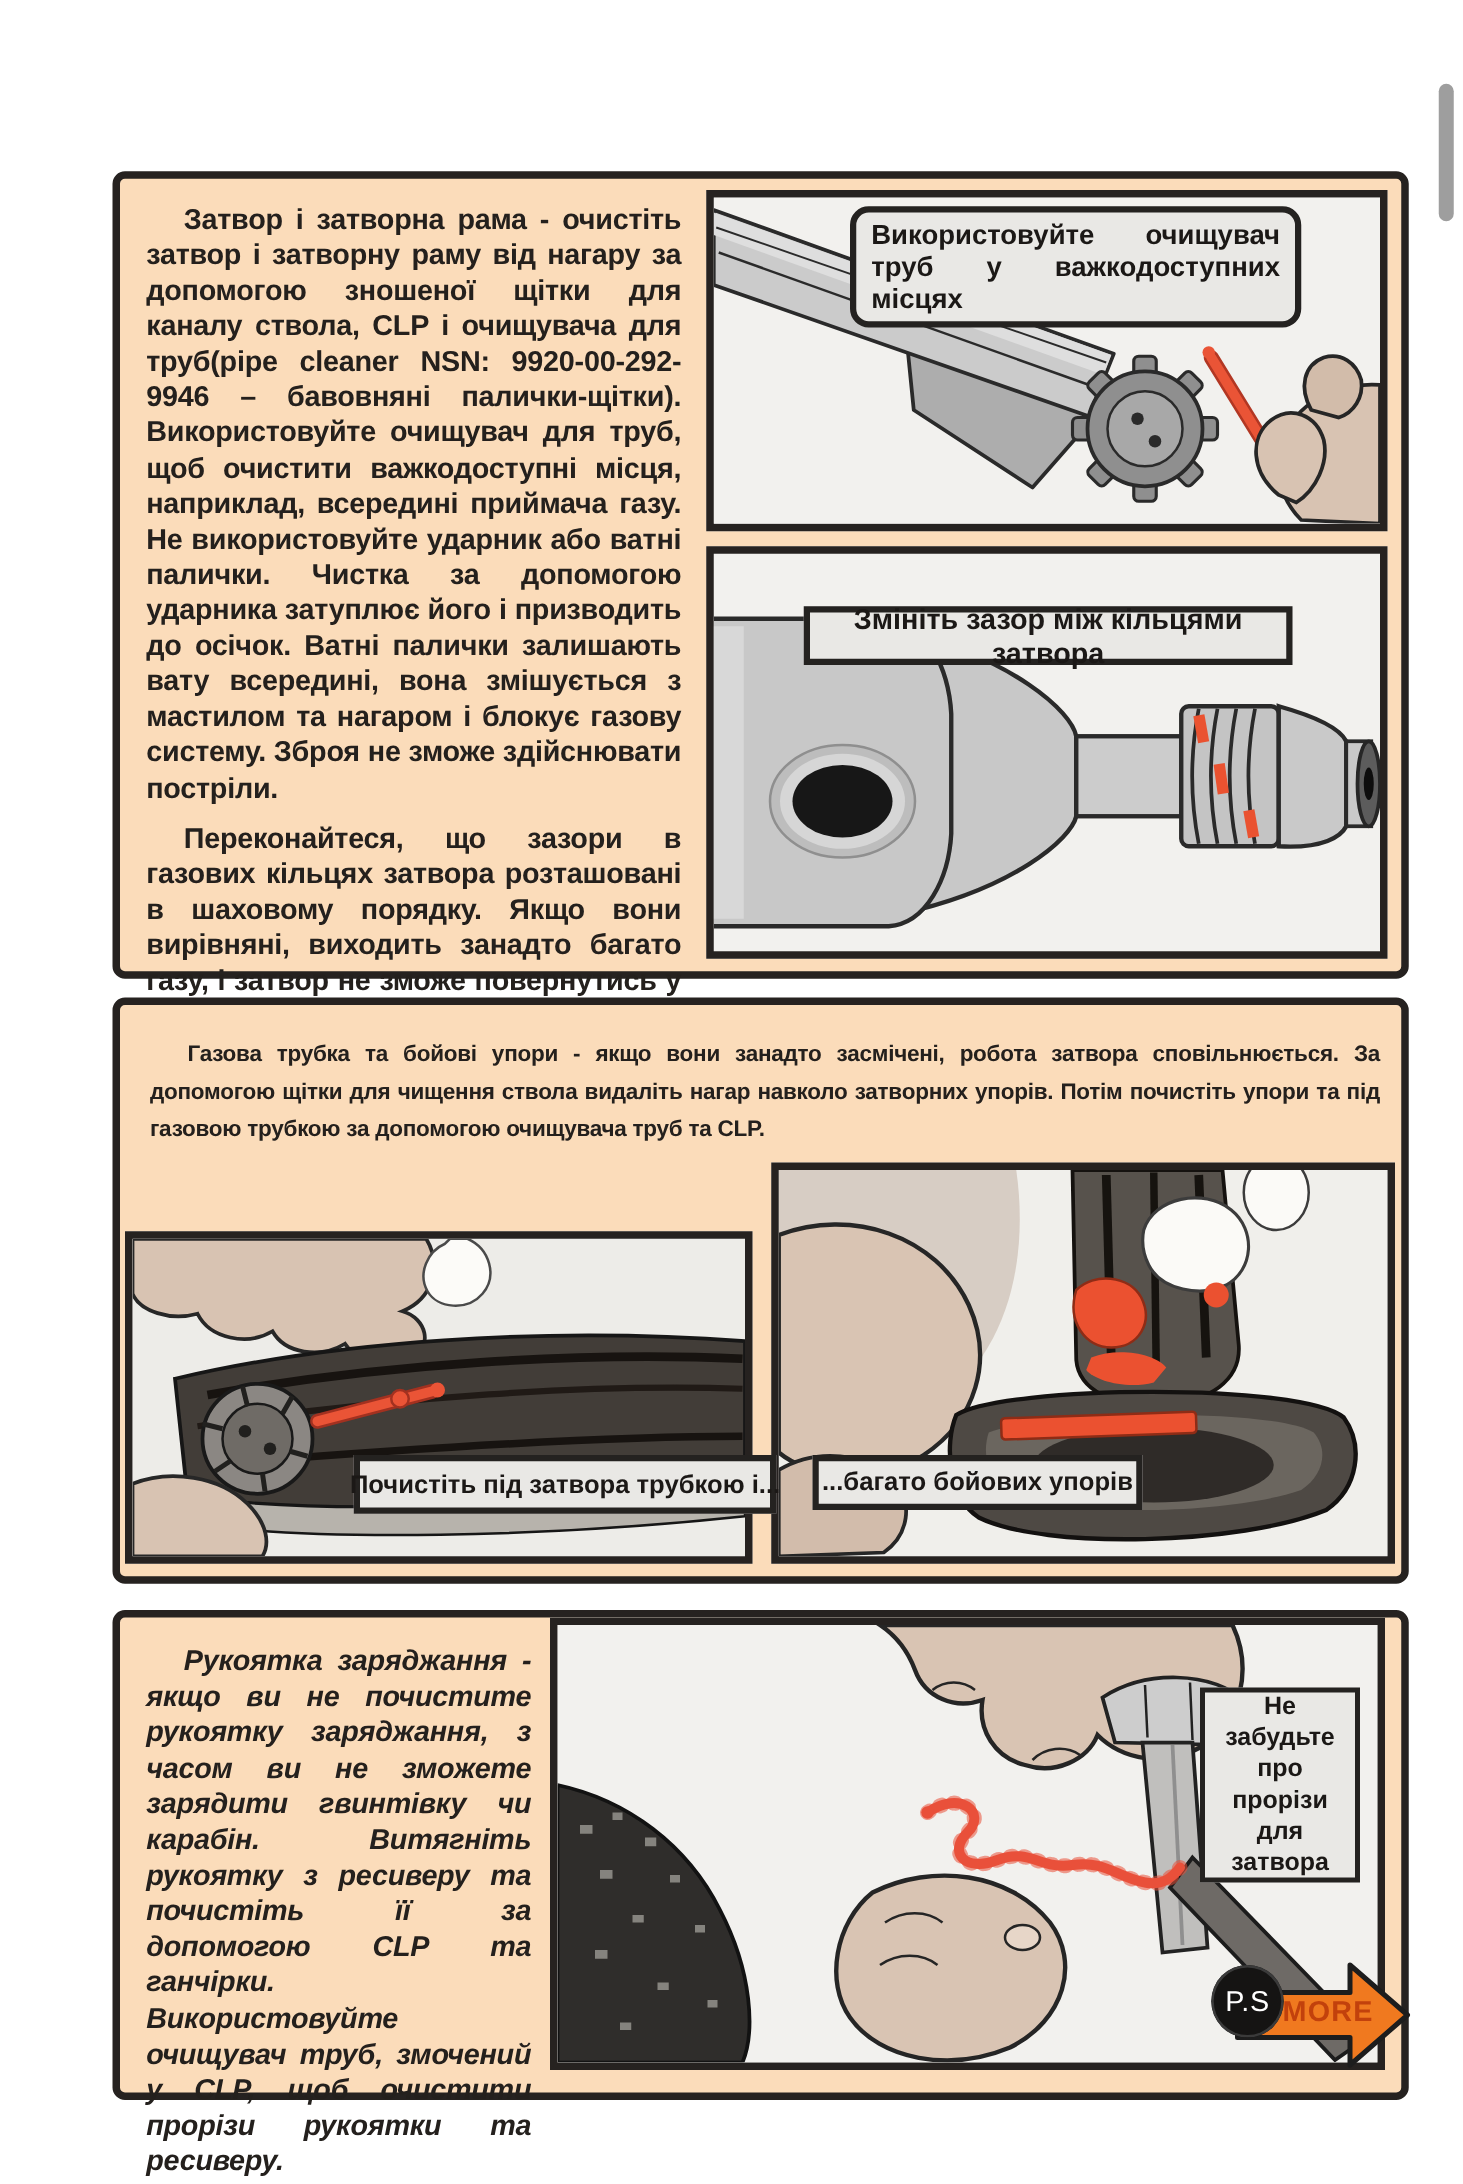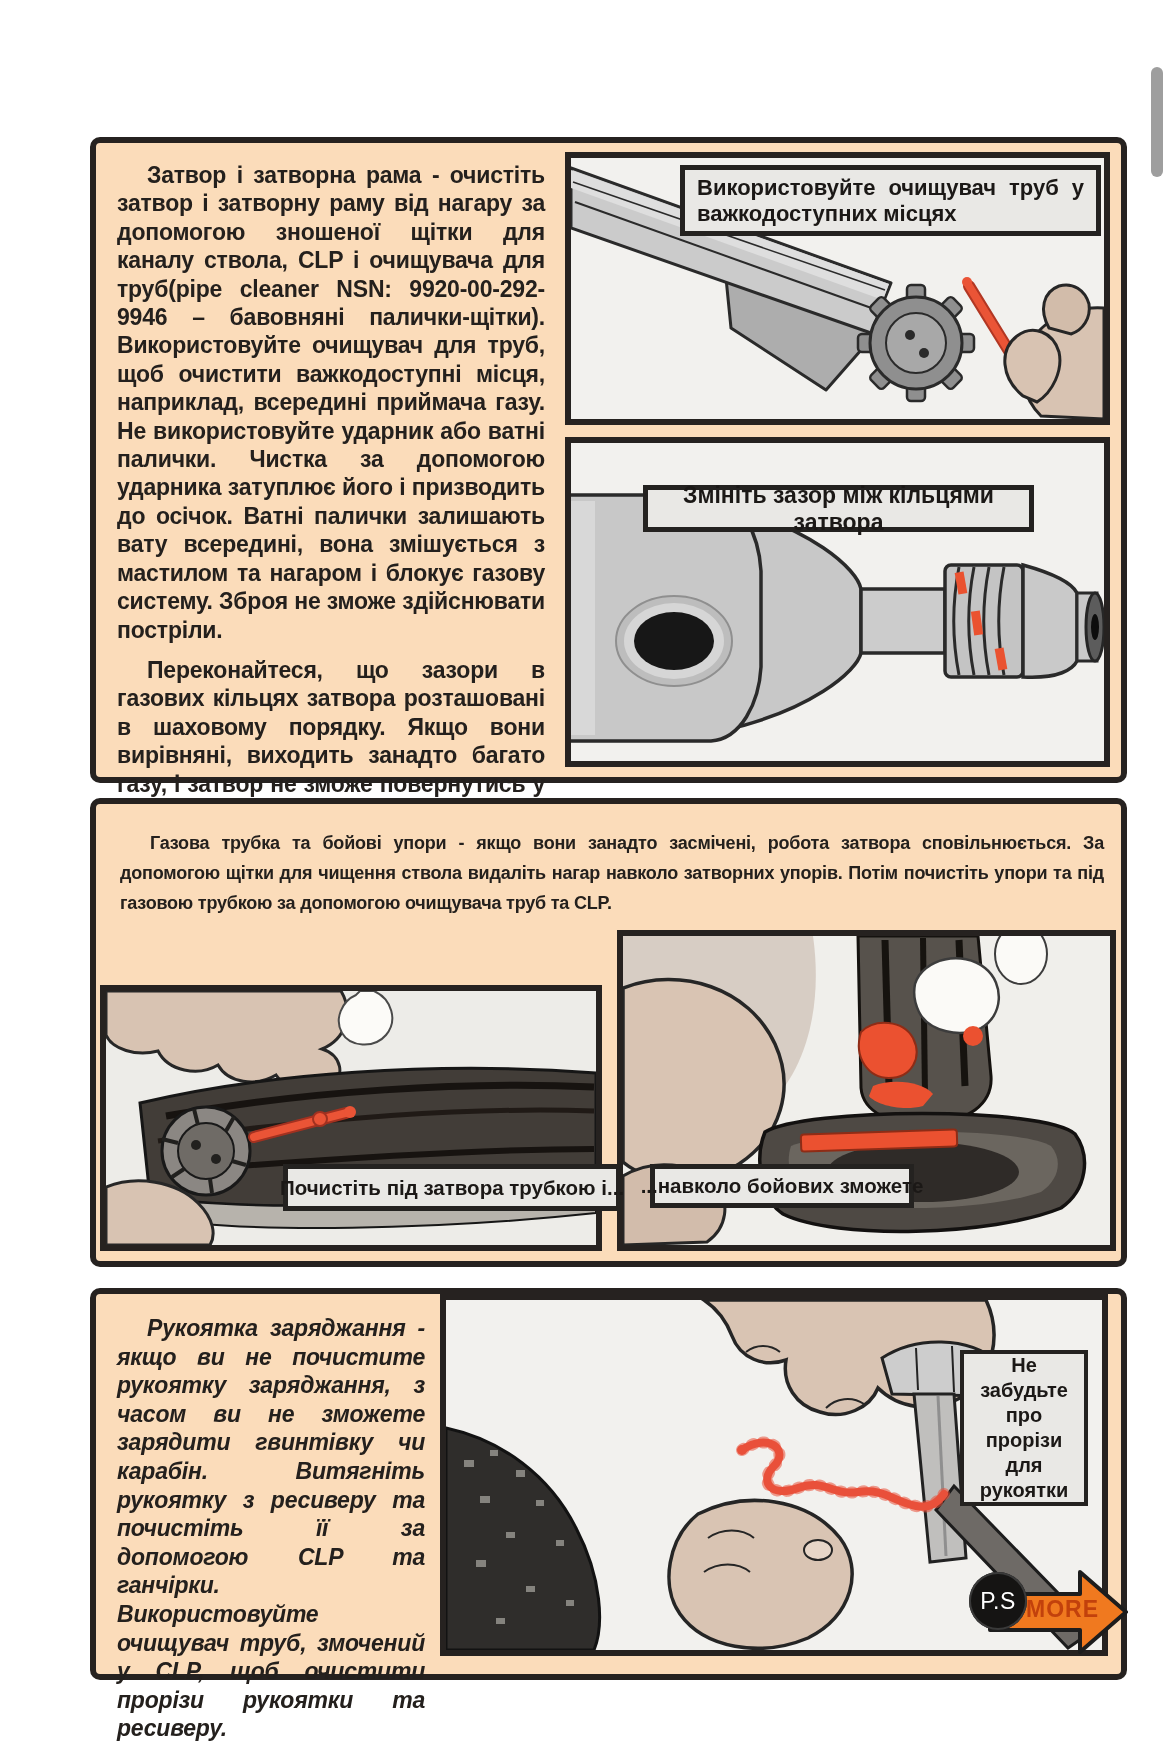--- a/index.html
+++ b/index.html
@@ -9,21 +9,21 @@
   .frame{position:absolute;background:#f2f1ee;border:6px solid #262220;box-sizing:border-box;overflow:hidden;}
   .frame svg{display:block;width:100%;height:100%;}
   .body-text{position:absolute;color:#24201d;font-weight:bold;text-align:justify;}
   .body-text p{margin:12px;text-indent:30px;}
   .cap{position:absolute;background:#e9e8e5;border:5px solid #242220;box-sizing:border-box;
        color:#1b1816;font-weight:bold;}
   .cap-center{display:flex;align-items:center;justify-content:center;text-align:center;}
   #p1-text{left:105px;top:149px;width:452px;font-size:23px;line-height:28.4px;letter-spacing:-0.2px;}
   #p2-text{left:108px;top:816px;width:1008px;font-size:18px;line-height:30px;letter-spacing:-0.2px;}
   #p3-text{left:105px;top:1302px;width:332px;font-size:23px;line-height:28.6px;letter-spacing:-0.2px;font-style:italic;}
-  #cap-tools{left:680px;top:165px;width:421px;padding:5px 12px;font-size:22px;line-height:25.5px;text-align:justify;}
+  #cap-tools{left:680px;top:165px;width:361px;padding:5px 12px;font-size:22px;line-height:25.5px;text-align:justify;border-radius:15px;}
   #cap-rings{left:643px;top:485px;width:391px;height:47px;font-size:23px;}
   #cap-under-tube{left:283px;top:1164px;width:338px;height:47px;font-size:20.5px;white-space:nowrap;}
   #cap-lugs{left:650px;top:1164px;width:264px;height:44px;font-size:20.5px;white-space:nowrap;}
   #cap-slots{left:960px;top:1350px;width:128px;height:156px;padding:4px 2px;font-size:20px;line-height:25px;border-width:4px;}
   #ps-circle{position:absolute;left:969px;top:1572px;width:58px;height:58px;border-radius:50%;
              background:#151413;color:#ffffff;display:flex;align-items:center;justify-content:center;
              font-weight:normal;font-size:23px;letter-spacing:0.5px;box-shadow:0 0 0 2px #3a3a3a inset;}
   #more-arrow{position:absolute;left:988px;top:1566px;width:142px;height:92px;}
   #more-label{position:absolute;left:1026px;top:1596px;width:86px;text-align:left;color:#c2410c;
               font-weight:bold;font-size:23px;letter-spacing:1px;}
@@ -156,21 +156,21 @@
     <path d="M0,52 C58,30 126,52 152,108 C172,152 158,200 116,228 C76,254 24,246 0,226 Z" fill="#d9c4b3" stroke="#262626" stroke-width="3.5"></path>
     <path d="M0,240 C30,222 70,226 92,248 C108,266 104,292 84,306 L0,309 Z" fill="#d2bcab" stroke="#262626" stroke-width="3"></path>
     <path d="M142,196 C180,172 420,170 452,198 C468,220 464,254 438,272 C370,300 212,304 160,278 C136,262 132,220 142,196 Z" fill="#4e4944" stroke="#131110" stroke-width="3.5"></path>
     <path d="M168,210 C210,192 396,190 428,210 C440,224 436,244 418,256 C360,276 228,278 184,258 C168,248 162,228 168,210 Z" fill="#6b665f"></path>
     <ellipse cx="300" cy="236" rx="96" ry="30" fill="#2f2b28"></ellipse>
     <rect x="178" y="196" width="156" height="17" rx="3" fill="#eb5130" stroke="#8e2c16" stroke-width="2" transform="rotate(-2 256 204)"></rect>
   </svg>
 </div>
 
 <div id="cap-under-tube" class="cap cap-center">Почистіть під затвора трубкою і...</div>
-<div id="cap-lugs" class="cap cap-center">...навколо бойових зможете</div>
+<div id="cap-lugs" class="cap cap-center">...багато бойових упорів</div>
 
 <div class="panel" style="left:90px;top:1288px;width:1037px;height:392px;"></div>
 
 <div id="p3-text" class="body-text">
   <p>Рукоятка заряджання - якщо ви не почистите рукоятку заряджання, з часом ви не зможете зарядити гвинтівку чи карабін. Витягніть рукоятку з ресиверу та почистіть її за допомогою CLP та ганчірки. Використовуйте очищувач труб, змочений у CLP, щоб очистити прорізи рукоятки та ресиверу.</p>
 </div>
 
 <div class="frame" style="left:440px;top:1294px;width:668px;height:362px;">
   <svg viewBox="0 0 656 350">
     <rect width="656" height="350" fill="#f2f1ee"></rect>
@@ -199,21 +199,21 @@
       <path d="M296,150 C322,132 344,150 328,166 C312,182 326,198 352,188 C378,178 386,196 412,192 C438,188 448,202 470,206 C484,209 492,202 498,194" stroke="#e9503a" stroke-width="12" fill="none" stroke-linecap="round" stroke-dasharray="2 9" opacity="0.55"></path>
       <path d="M296,150 C322,132 344,150 328,166 C312,182 326,198 352,188 C378,178 386,196 412,192 C438,188 448,202 470,206 C484,209 492,202 498,194" stroke="#e9503a" stroke-width="8" fill="none" stroke-linecap="round"></path>
       <circle cx="296" cy="150" r="5" fill="#e9503a"></circle>
     </g>
     <path d="M252,214 C300,190 362,198 394,238 C418,270 406,316 362,338 C314,358 258,348 234,314 C214,286 222,238 252,214 Z" fill="#d9c4b3" stroke="#252525" stroke-width="3.5"></path>
     <path d="M262,238 C276,228 296,228 308,238 M258,272 C272,262 292,262 304,272" stroke="#252525" stroke-width="2" fill="none"></path>
     <ellipse cx="372" cy="250" rx="14" ry="10" fill="#e7d6c8" stroke="#252525" stroke-width="2"></ellipse>
   </svg>
 </div>
 
-<div id="cap-slots" class="cap cap-center">Не забудьте про прорізи для рукоятки</div>
+<div id="cap-slots" class="cap cap-center">Не забудьте про прорізи для затвора</div>
 
 <svg id="more-arrow" viewBox="0 0 142 92">
   <polygon points="2,28 92,28 92,6 138,46 92,86 92,64 2,64" fill="#f0791f" stroke="#1d1d1d" stroke-width="4" stroke-linejoin="round"></polygon>
 </svg>
 <div id="more-label">MORE</div>
 <div id="ps-circle">
   <span>P.S</span>
 </div>
 
 <div id="scroll-thumb"></div>

